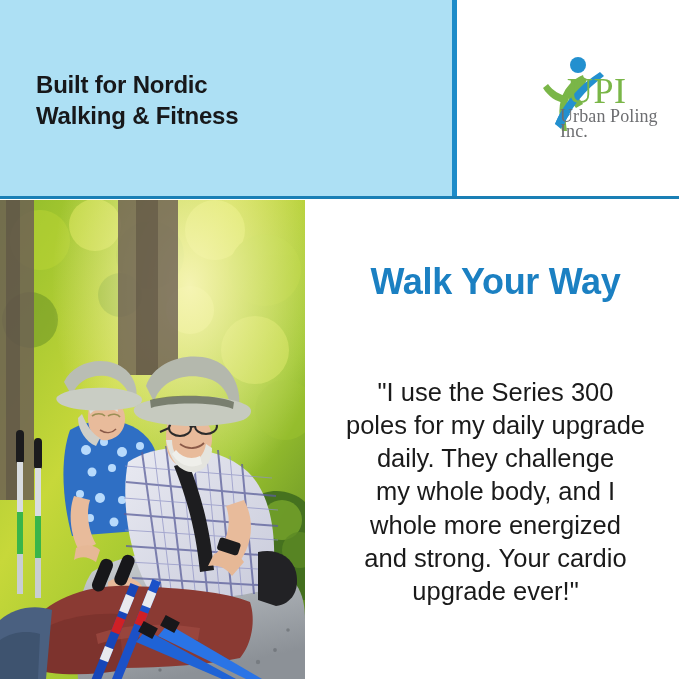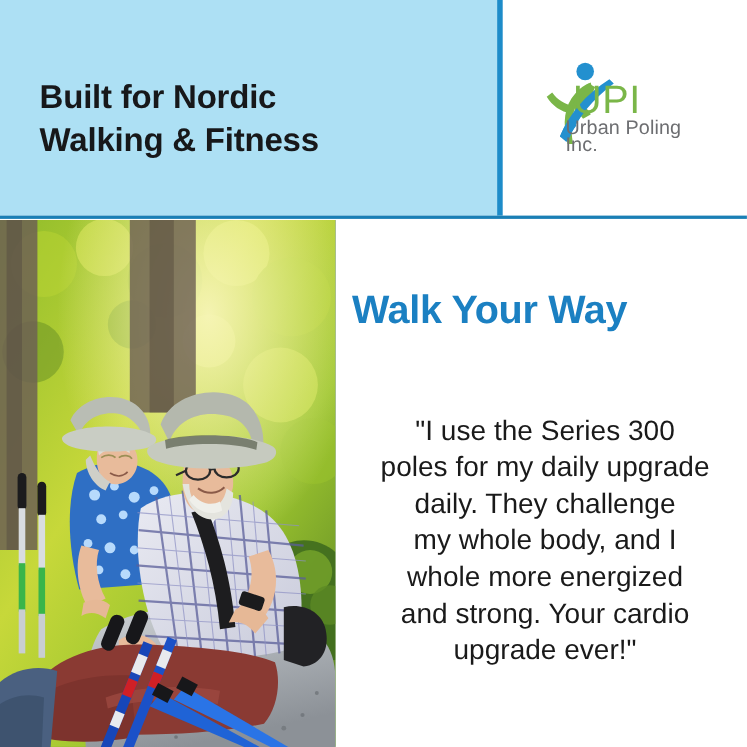--- a/index.html
+++ b/index.html
@@ -12,48 +12,48 @@
   .poster{position:relative;width:679px;height:679px;background:#ffffff;overflow:hidden;}
 
   
   .header{position:absolute;left:0;top:0;width:679px;height:200px;background:#ffffff;}
   .header-panel{position:absolute;left:0;top:0;width:453px;height:196px;background:#ade0f4;}
   .header-divider-v{position:absolute;left:452px;top:0;width:5px;height:196px;background:#1d8cc9;}
   .header-divider-h{position:absolute;left:0;top:196px;width:679px;height:3px;background:#1a7fb5;}
 
   .header-title{
     position:absolute;left:36px;top:69px;width:400px;
-    font-size:30px;font-weight:bold;line-height:1.30;
+    font-size:24px;font-weight:bold;line-height:1.30;
     color:#17181a;letter-spacing:-0.2px;
   }
   .header-title .l2{display:block;}
 
   
-  .logo{position:absolute;left:480px;top:52px;width:150px;height:92px;}
+  .logo{position:absolute;left:526px;top:52px;width:150px;height:92px;font-family:Liberation Serif, serif;}
   .logo-mark{position:absolute;left:0;top:0;width:150px;height:92px;}
   .logo-upi{
     position:absolute;left:41px;top:21px;
     font-size:36px;line-height:36px;font-weight:400;
     color:#7ab648;letter-spacing:0.5px;
   }
   .logo-sub{
     position:absolute;left:34px;top:57px;
     font-size:18px;line-height:15px;color:#6d6e71;letter-spacing:0.1px;
   }
 
   
   .photo{position:absolute;left:0;top:200px;width:305px;height:479px;overflow:hidden;background:#4c7a2e;}
   .photo svg{display:block;width:305px;height:479px;}
 
   
   .right-col{position:absolute;left:312px;top:200px;width:367px;height:479px;background:#ffffff;}
 
   .headline{
     position:absolute;left:8px;top:60px;width:351px;
-    color:#1b80c2;
+    text-align:center;color:#1b80c2;
     font-size:36px;line-height:1.20;font-weight:bold;letter-spacing:-0.3px;
   }
   .headline .l2{display:block;}
 
   .quote{
     position:absolute;left:6px;top:176px;width:355px;
     text-align:center;color:#1a1a1a;
     font-size:25.5px;line-height:1.30;font-weight:400;
   }
 </style>

